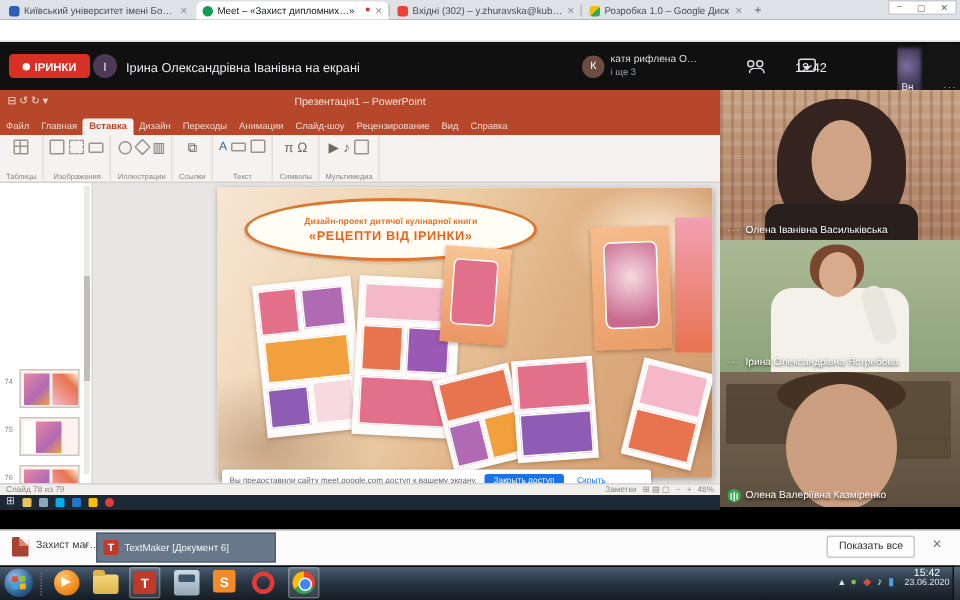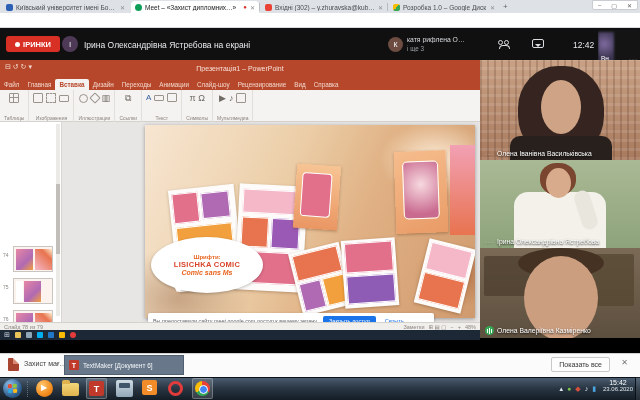--- a/index.html
+++ b/index.html
@@ -44,21 +44,21 @@
   #part-l1 { left:407px; top:36px; font-size:6.8px; color:#dadce0; width:70px; }
   #part-l2 { left:407px; top:45px; font-size:6.3px; color:#9aa0a6; }
   .people-ic { left:498px; top:40px; width:14px; height:9px; }
   .people-ic i { position:absolute; border:1px solid #dadce0; border-radius:50%; width:5px; height:5px; top:0; }
   .people-ic i.b { left:6px; }
   .people-ic s { position:absolute; left:1px; top:5px; width:11px; height:4px; border:1px solid #dadce0;
                  border-bottom:none; border-radius:4px 4px 0 0; }
   .chat-ic { left:532px; top:39px; width:12px; height:9px; border:1px solid #dadce0; border-radius:2px; }
   .chat-ic:after { content:""; position:absolute; left:2px; bottom:-3px; border:3px solid transparent;
                    border-top-color:#dadce0; }
-  #meet-clock { left:573px; top:40px; font-size:8.5px; color:#e8eaed; }
+  #meet-clock { left:530px; top:40px; font-size:8.5px; color:#e8eaed; }
   #selfview { left:598px; top:30px; width:42px; height:34px; background:#141414; border-radius:2px; overflow:hidden; }
   #selfview .blob { position:absolute; left:0; top:2px; width:16px; height:30px;
                     background:radial-gradient(circle at 40% 40%, #7e6ba0, #3c3550 70%); filter:blur(1px); }
   #selfview .lbl { position:absolute; left:3px; bottom:2px; font-size:6.5px; color:#fff; }
   #selfview .dots { position:absolute; right:2px; bottom:2px; font-size:6px; color:#bbb; letter-spacing:1px; }
 
   
   #ppt { left:0; top:60px; width:480px; height:280px; background:#f5f3f1; }
   #ppt-title { left:0; top:60px; width:480px; height:18px; background:#b7472a; }
   .qat { position:absolute; top:63px; font-size:7px; color:#f3d8cf; }
@@ -260,21 +260,21 @@
   <span class="abs extpurple"></span>
   <span class="abs extorange"></span>
 </div>
 
 <div class="abs" id="meetbar"></div>
 <div class="abs" id="recpill">
   <span class="dot"></span>
   <span>ІРИНКИ</span>
 </div>
 <div class="abs" id="presenter-avatar">І</div>
-<div class="abs nowrap" id="presenter-status">Ірина Олександрівна Ястребова на екрані</div>
+<div class="abs nowrap" id="presenter-status">Ірина Олександрівна Іванівна на екрані</div>
 <div class="abs" id="part-avatar">К</div>
 <div class="abs nowrap" id="part-l1">катя рифлена О…</div>
 <div class="abs nowrap" id="part-l2">і ще 3</div>
 <div class="abs people-ic">
     <i></i>
     <i class="b"></i>
     <s></s>
   </div>
 <div class="abs chat-ic"></div>
 <div class="abs" id="meet-clock">12:42</div>
@@ -377,20 +377,24 @@
     </div>
 
 </div>
 <div class="abs" id="thumb-scroll">
     <div class="bar"></div>
   </div>
 
 <div class="abs" id="slide">
   <div class="photo2"></div>
 
+  <div id="hdr-bubble">
+    <span id="hdr-l1">Дизайн-проект дитячої кулінарної книги</span>
+    <span id="hdr-l2">«РЕЦЕПТИ ВІД ІРИНКИ»</span>
+  </div>
 
   <div class="page" style="left:28px;top:62px;width:66px;height:102px;transform:rotate(-6deg);">
     <div class="cpan" style="left:3px;top:4px;width:26px;height:30px;background:#e2708a;"></div>
     <div class="cpan" style="left:32px;top:6px;width:28px;height:26px;background:#b06ab3;"></div>
     <div class="cpan" style="left:4px;top:38px;width:56px;height:28px;background:#f2a03d;"></div>
     <div class="cpan" style="left:3px;top:70px;width:27px;height:26px;background:#8e5bb5;"></div>
     <div class="cpan" style="left:33px;top:68px;width:27px;height:28px;background:#f7d9e0;"></div>
   </div>
   <div class="page" style="left:92px;top:60px;width:68px;height:106px;transform:rotate(3deg);">
     <div class="cpan" style="left:4px;top:5px;width:58px;height:24px;background:#f4b8c9;"></div>
@@ -414,25 +418,20 @@
   </div>
   <div class="page" style="left:198px;top:114px;width:54px;height:68px;transform:rotate(-4deg);">
     <div class="cpan" style="left:3px;top:3px;width:48px;height:30px;background:#e2708a;"></div>
     <div class="cpan" style="left:3px;top:36px;width:48px;height:28px;background:#8e5bb5;"></div>
   </div>
   <div class="page" style="left:276px;top:118px;width:48px;height:66px;transform:rotate(14deg);">
     <div class="cpan" style="left:3px;top:3px;width:42px;height:28px;background:#f4b8c9;"></div>
     <div class="cpan" style="left:3px;top:34px;width:42px;height:28px;background:#e8734f;"></div>
   </div>
 
-  <div id="fonts-bubble">
-    <span id="fonts-l1">Шрифти:</span>
-    <span id="fonts-l2">LISICHKA COMIC</span>
-    <span id="fonts-l3">Comic sans Ms</span>
-  </div>
 </div>
 
 <div class="abs" id="sharebar">
   <span class="msg">Вы предоставили сайту meet.google.com доступ к вашему экрану.</span>
   <span id="stopshare">Закрыть доступ</span>
   <span id="hideshare">Скрыть</span>
 </div>
 
 <div class="abs" id="ppt-status">
   <span class="l">Слайд 78 из 79</span>

